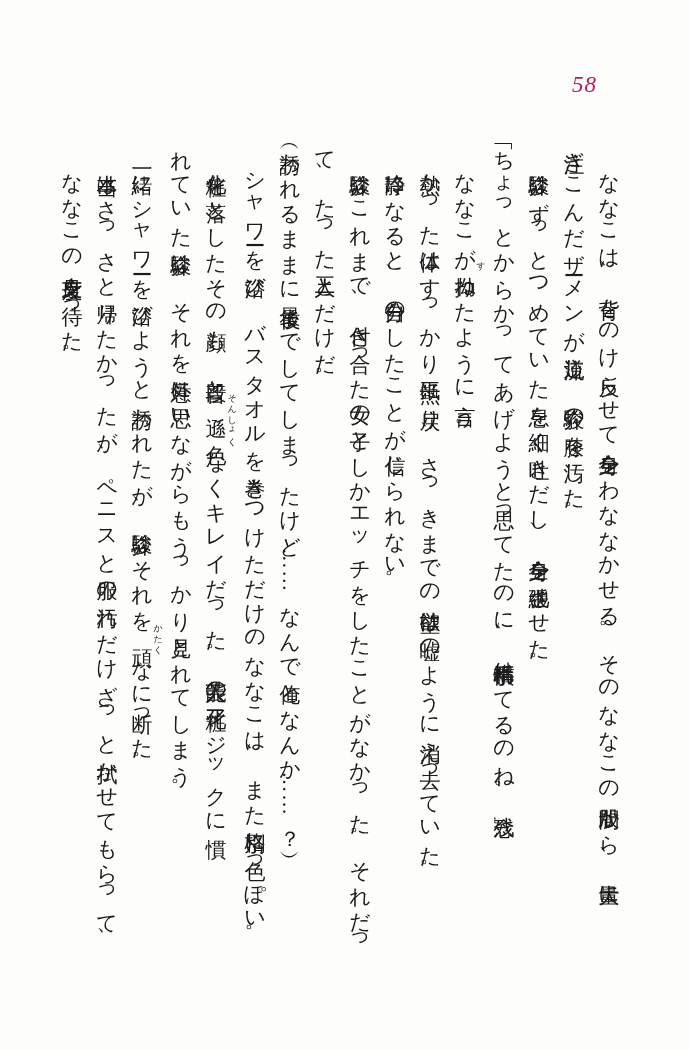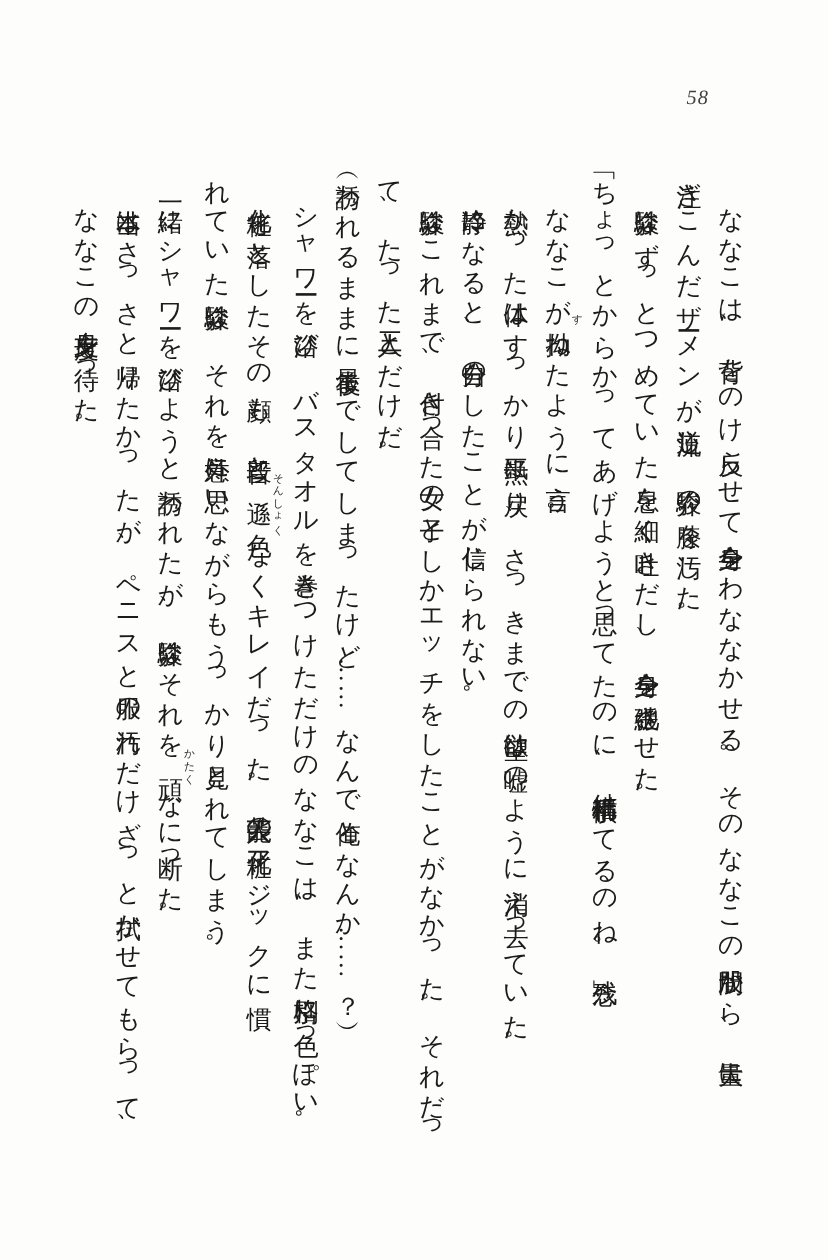--- a/index.html
+++ b/index.html
@@ -16,23 +16,23 @@
     color: #1b1b1b;
   }
   .page {
     position: absolute;
     inset: 0;
   }
   .page-number {
     position: absolute;
     top: 72px;
     left: 572px;
-    font-size: 17px;
+    font-size: 23px;
     font-style: italic;
-    color: #404040;
+    color: #be185d;
     letter-spacing: 1px;
   }
   .text-body {
     position: absolute;
     top: 136px;
     right: 64px;
     height: 862px;
     writing-mode: vertical-rl;
     text-orientation: mixed;
     font-size: 21px;

